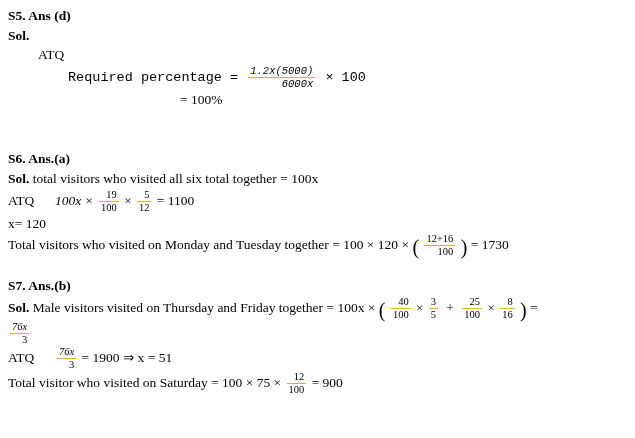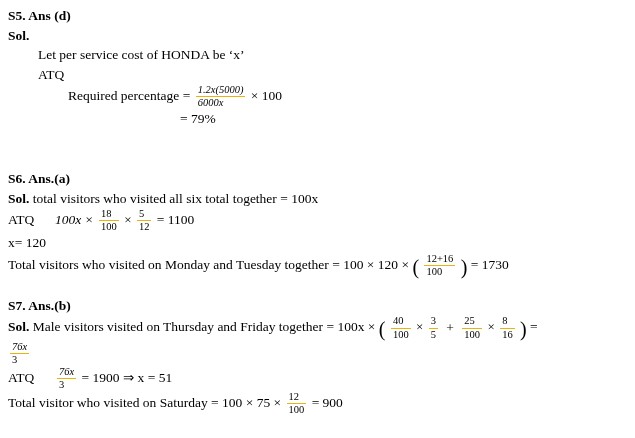--- a/index.html
+++ b/index.html
@@ -17,28 +17,28 @@
   .page {
     position: relative;
     width: 635px;
     height: 336px;
     padding: 6px 8px 0 8px;
     box-sizing: border-box;
   }
   .bold { font-weight: bold; }
   .line { font-size: 13.5px; line-height: 1.45; white-space: nowrap; }
   .indent2 { padding-left: 30px; }
-  .indent3 { padding-left: 60px; }
+  .indent3 { padding-left: 60px; font-family: Liberation Mono, monospace; }
   .spacer-lg { height: 40px; }
   .spacer-md { height: 18px; }
   .it { font-style: italic; }
   .frac {
     display: inline-block;
     vertical-align: -0.55em;
-    text-align: left;
+    text-align: right;
     font-size: 10.5px;
     line-height: 1.15;
     margin: 0 2px;
   }
   .frac .num { display: block; padding: 0 2px; }
   .frac .den { display: block; border-top: 1px solid #eab308; padding: 0 2px; }
   .paren {
     font-size: 20px;
     vertical-align: -0.25em;
     line-height: 0;
@@ -47,47 +47,46 @@
   .op { margin: 0 3px; }
 </style>
 </head>
 <body>
 
 <div class="page">
 
   <div>
     <div class="line bold">S5. Ans (d)</div>
     <div class="line bold">Sol.</div>
-    <div class="line indent2">Let per service cost of HONDA be ‘x’</div>
     <div class="line indent2">ATQ</div>
     <div class="line indent3">
       <span>Required percentage =</span>
       <span class="frac">
         <span class="num it">1.2x(5000)</span>
         <span class="den it">6000x</span>
       </span>
       <span>× 100</span>
     </div>
-    <div class="line" style="padding-left:172px">= 79%</div>
+    <div class="line" style="padding-left:172px">= 100%</div>
   </div>
 
   <div class="spacer-lg"></div>
 
   <div>
     <div class="line bold">S6. Ans.(a)</div>
     <div class="line">
       <span class="bold">Sol.</span>
       <span>total visitors who visited all six total together = 100x</span>
     </div>
     <div class="line">
       <span>ATQ</span>
       <span style="display:inline-block;width:14px"></span>
       <span class="it">100x ×</span>
       <span class="frac">
-        <span class="num">18</span>
+        <span class="num">19</span>
         <span class="den">100</span>
       </span>
       <span class="times">×</span>
       <span class="frac">
         <span class="num">5</span>
         <span class="den">12</span>
       </span>
       <span>= 1100</span>
     </div>
     <div class="line">x= 120</div>

